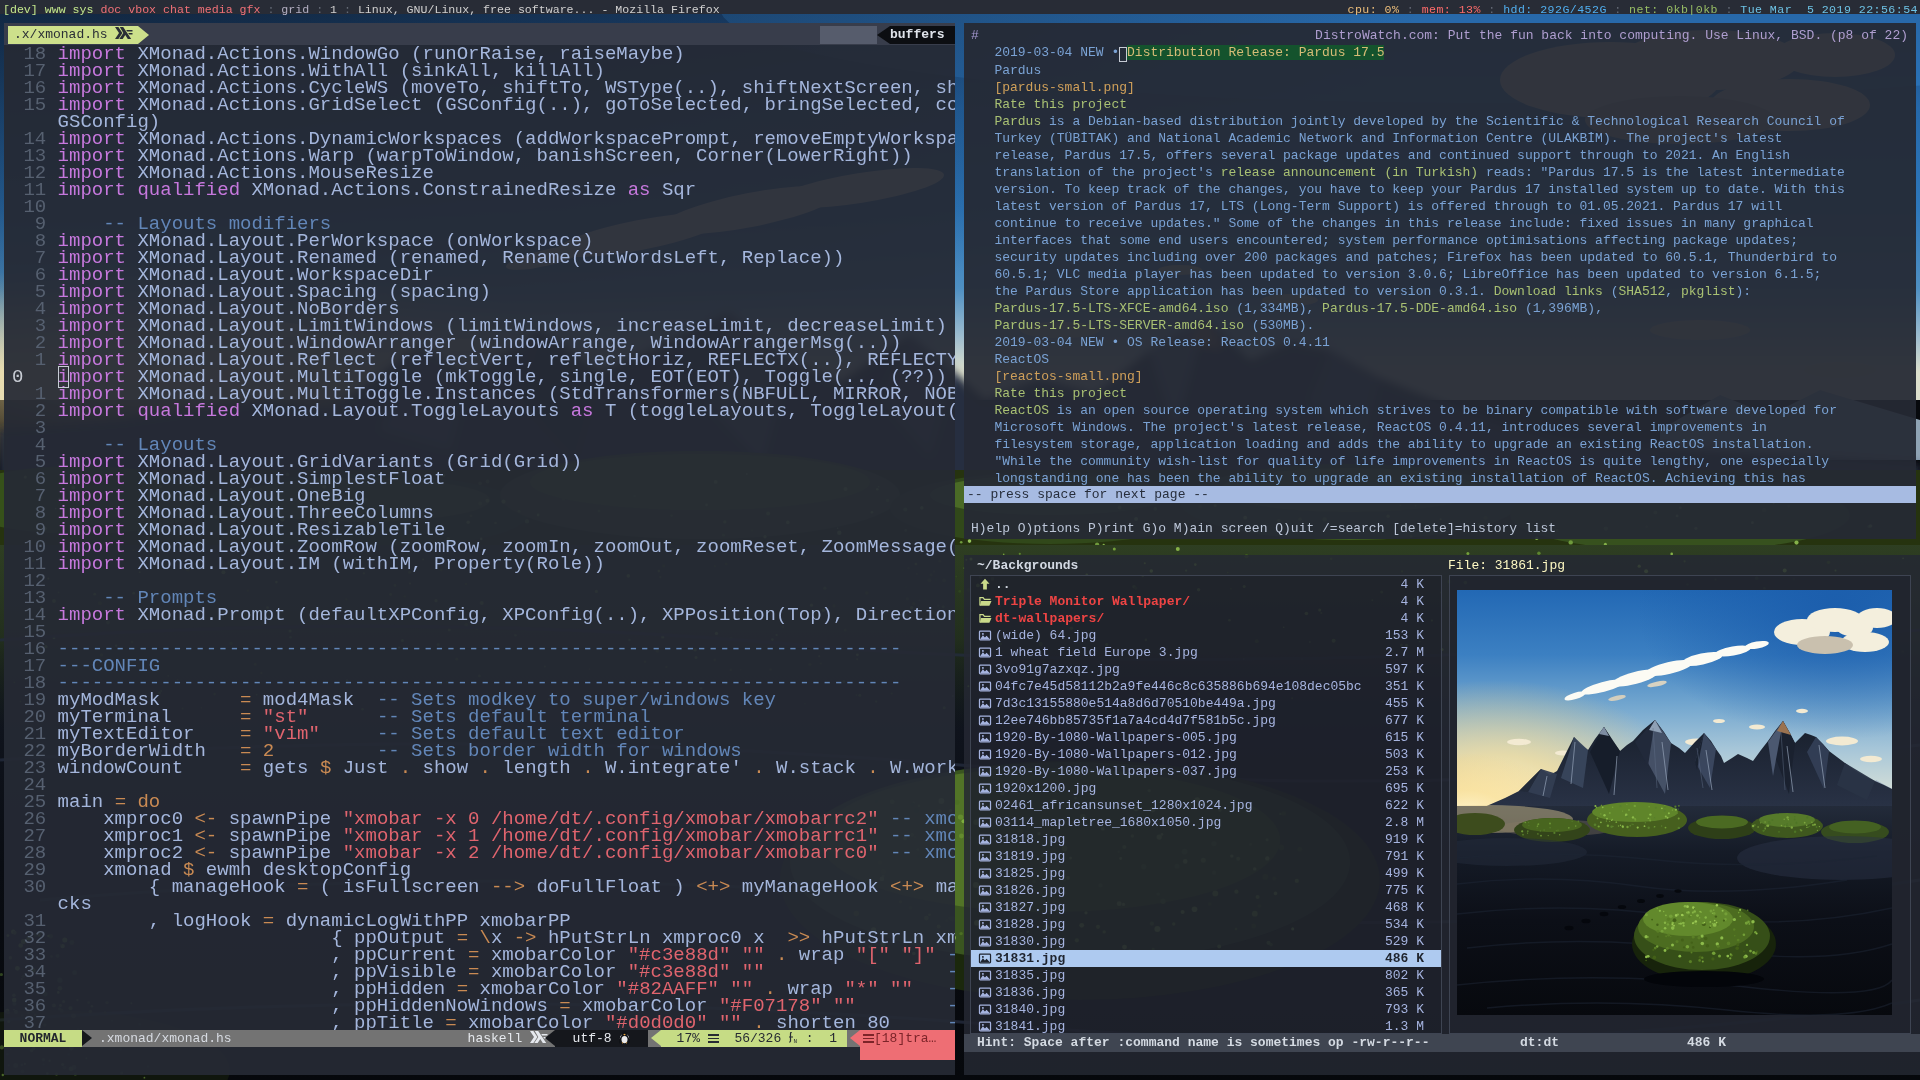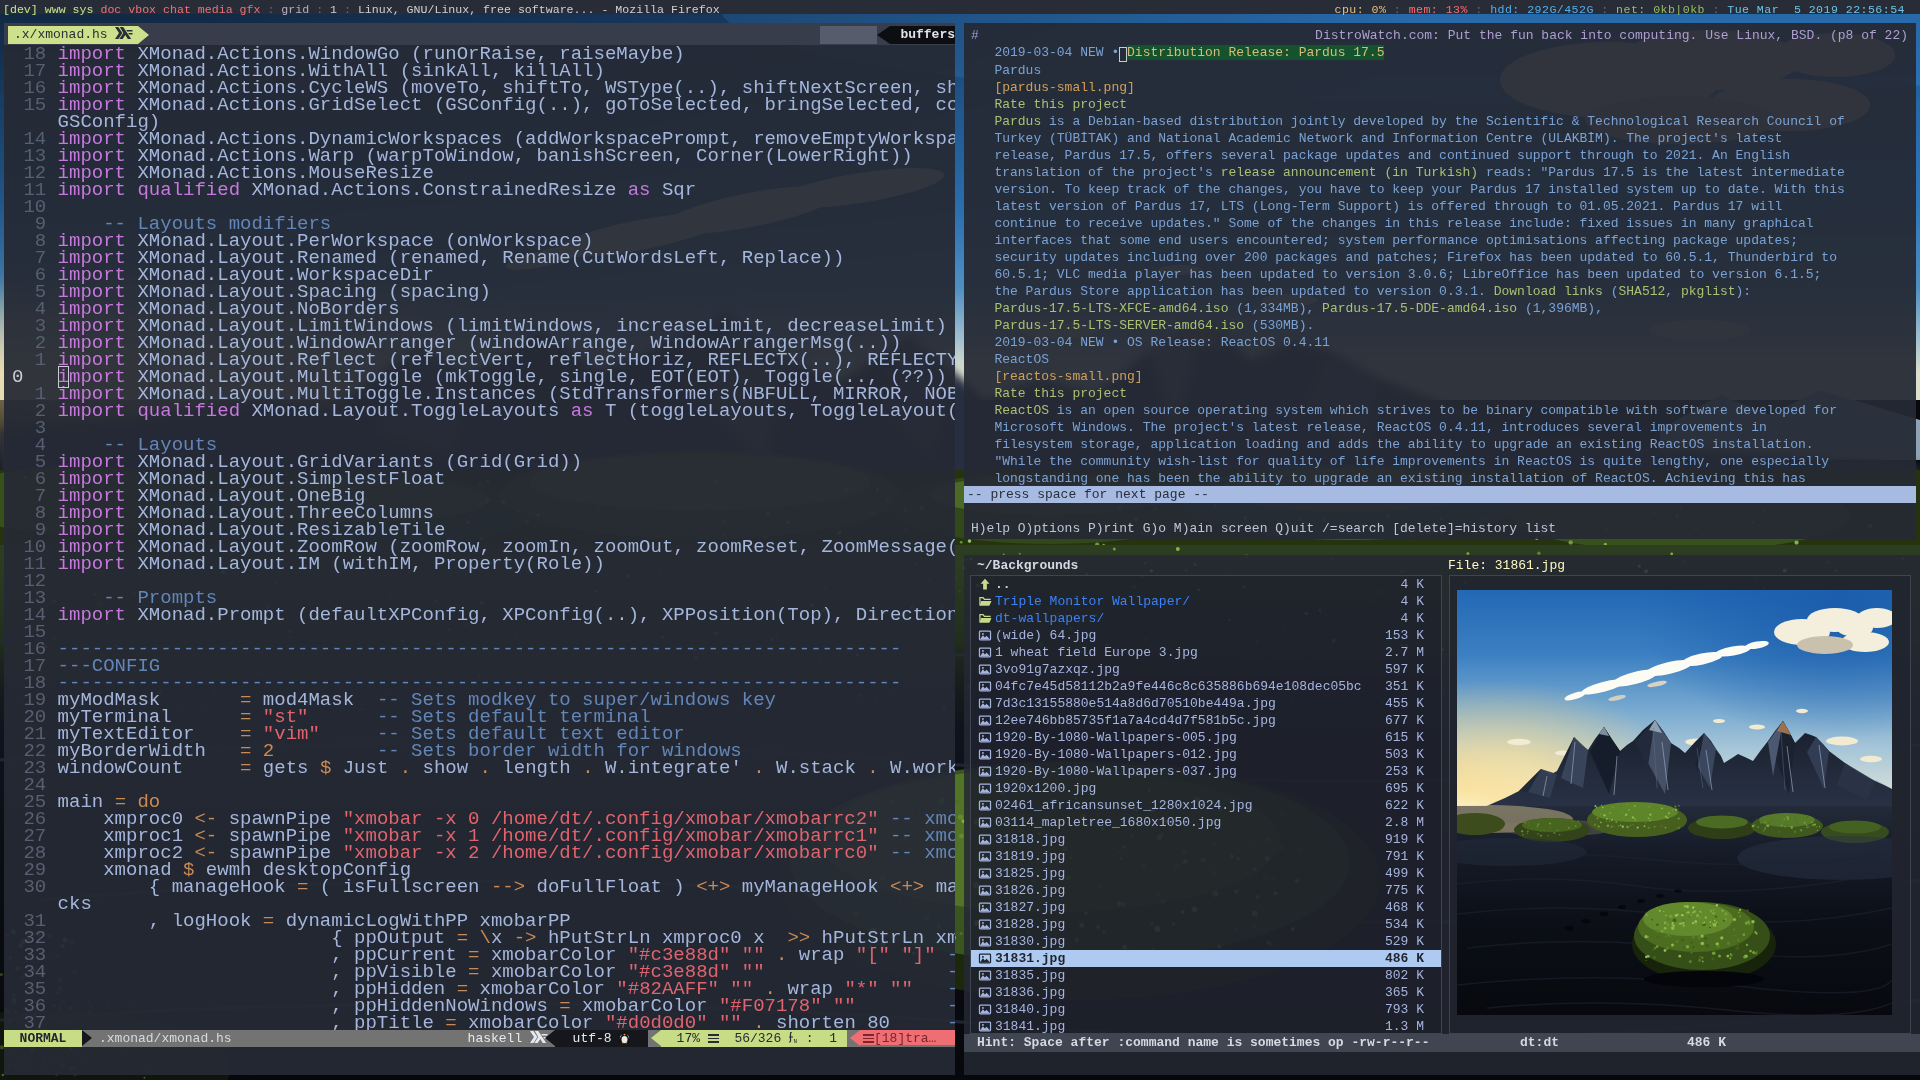--- a/index.html
+++ b/index.html
@@ -1,49 +1,49 @@
 <!DOCTYPE html>
 <html><head><meta charset="utf-8"><style>
 *{margin:0;padding:0;box-sizing:border-box}
 html,body{width:1920px;height:1080px;overflow:hidden}
 body{position:relative;background:#07090d;font-family:"Liberation Mono",monospace}
 b{font-weight:normal}
 #wp{position:absolute;left:0;top:0;width:1920px;height:1080px}
 
 #bar{position:absolute;left:0;top:0;width:1920px;height:14px;background:#282c36;font:11.6px/20px "Liberation Mono",monospace;white-space:pre}
 #barl{position:absolute;left:3px;top:0}
-#barr{position:absolute;right:15px;top:0;letter-spacing:.45px}
+#barr{position:absolute;right:2px;top:0;letter-spacing:.45px}
 .xg{color:#c3e88d}.xr{color:#f07178}.xsep{color:#646a76}.xw{color:#d0d0d0}
 .xlay{color:#b3afc2}.xcpu{color:#ecbe7b}.xmem{color:#ff6c6b}.xhdd{color:#51afef}.xnet{color:#98be65}.xdate{color:#6ec3e5}
 
 .term{position:absolute;background:rgba(37,41,52,.94);overflow:hidden}
 pre{font:13px/17px "Liberation Mono",monospace;white-space:pre;color:#a4b6dc}
 
 #vim{left:4px;top:23px;width:951px;height:1052px}
 #tabline{position:absolute;left:0;top:0;width:100%;height:22px;background:#383d4b}
 #tab1{position:absolute;left:4px;top:3px;width:130px;height:18px;background:#cde08b;color:#2a2e36;font:13px/18px "Liberation Mono",monospace;padding:0 0 0 6px}
 #tab1a{position:absolute;left:134px;top:3px;width:0;height:0;border-top:9px solid transparent;border-bottom:9px solid transparent;border-left:11px solid #cde08b}
 #tabgray{position:absolute;right:78px;top:3px;width:57px;height:18px;background:#565c6c}
 #tab2a{position:absolute;right:65px;top:3px;width:0;height:0;border-top:9px solid transparent;border-bottom:9px solid transparent;border-right:13px solid #0c0e12}
-#tab2{position:absolute;right:0;top:3px;width:65px;height:18px;background:#0c0e12;color:#dfe3ea;font:bold 13px/18px "Liberation Mono",monospace;text-align:right}
+#tab2{position:absolute;right:0;top:3px;width:65px;height:18px;background:#0c0e12;color:#dfe3ea;font:bold 13px/18px "Liberation Mono",monospace;text-align:left}
 #vimcode{position:absolute;left:8px;top:22.5px;font-size:19px}
 .ln{color:#566070}.lnc{color:#c8ccd4}
 .k{color:#c678dd}.o{color:#c98a53}.s{color:#e0646e}.c{color:#6286b8}
 .cur{outline:1.3px solid #c6cbd4;outline-offset:-1px}
 
 #stat{position:absolute;left:0;top:1007px;width:100%;height:17px;background:#737373;font:13px/17px "Liberation Mono",monospace;color:#d7dbe2;white-space:pre}
 #stnorm{position:absolute;left:0;top:0;width:78px;height:17px;background:#c6dc85;color:#23262e;font-weight:bold;text-align:center}
 #stnorma{position:absolute;left:78px;top:0;width:0;height:0;border-top:8.5px solid transparent;border-bottom:8.5px solid transparent;border-left:10px solid #15171c}
 #stfile{position:absolute;left:95px;top:0}
 #sthask{position:absolute;right:407px;top:0;color:#e6e9ee}
 #stblk{position:absolute;right:307px;top:0;width:93px;height:17px;background:#15171c;text-align:center;color:#e6e9ee}
 #stblka{position:absolute;right:400px;top:0;width:0;height:0;border-top:8.5px solid transparent;border-bottom:8.5px solid transparent;border-right:10px solid #15171c}
 #stgrn{position:absolute;right:108px;top:0;width:186px;height:17px;background:#c6dc85;color:#272b33;white-space:pre}
 #stgrna{position:absolute;right:294px;top:0;width:0;height:0;border-top:8.5px solid transparent;border-bottom:8.5px solid transparent;border-right:10px solid #c6dc85}
-#stred{position:absolute;right:0;top:0;width:95px;height:15px;background:#ee6e74;color:#7c2429;white-space:pre}
+#stred{position:absolute;right:0;top:0;width:95px;height:30px;background:#ee6e74;color:#7c2429;white-space:pre}
 #streda{position:absolute;right:95px;top:0;width:0;height:0;border-top:8.5px solid transparent;border-bottom:8.5px solid transparent;border-right:10px solid #ee6e74}
 .hamb{display:inline-block;width:11px;height:9px;background:linear-gradient(to bottom,currentColor 0 1.6px,transparent 1.6px 3.6px,currentColor 3.6px 5.2px,transparent 5.2px 7.2px,currentColor 7.2px 9px);vertical-align:-1px}
 
 #lynx{left:964px;top:23px;width:952px;height:516px}
 #lynxtitle{position:absolute;left:7px;top:4px;font:13px/17px "Liberation Mono",monospace;color:#a79ad2;white-space:pre}
 #lynxtr{position:absolute;right:8px;top:4px;font:13px/17px "Liberation Mono",monospace;color:#af9ed0;white-space:pre}
 #lynxbody{position:absolute;left:7px;top:21px;color:#7aa2d4}
 .lg{color:#a9c173}.ly{color:#d0a05a}
 .hl{background:#14532d;color:#d6bc76}
 .lcur{outline:1.3px solid #c6cbd4;outline-offset:-1px;display:inline-block;width:7.8px;height:15px;vertical-align:-3px}
@@ -58,21 +58,21 @@
 #ppane{position:absolute;left:485px;top:20px;width:462px;height:459px;background:rgba(32,36,46,.72);border:1px solid #3e4452}
 #pimg{position:absolute;left:7px;top:14px;width:435px;height:425px}
 .frow{position:relative;height:17px;font:13px/17px "Liberation Mono",monospace;color:#a6b4e0;white-space:pre;padding-left:8px}
 .frow.sel{background:#aecaf0;color:#1f242e;font-weight:bold}
 .fic{position:absolute;left:7px;top:2px;width:14px;height:13px}
 .pdir{fill:#c9d98a}.pup{fill:#c9d98a}
 .pfr{stroke:#a6b4e0;stroke-width:1.5}.pfm{fill:#a6b4e0}
 .sel .pfr{stroke:#1f242e}.sel .pfm{fill:#1f242e}
 .frow>span{margin-left:16px}
 .fupn{color:#d3d9e3;font-weight:bold}
-.fdirn{color:#3b82f6;font-weight:normal}
+.fdirn{color:#ef4444;font-weight:bold}
 .sel .ffn{color:#1f242e}
 .fsz{position:absolute;right:17px;top:0;margin:0!important}
 #vstat{position:absolute;left:0;top:479px;width:100%;height:18px;background:#3f4551;font:bold 13px/18px "Liberation Mono",monospace;color:#d4dae2;white-space:pre}
 #vcount{position:absolute;right:12px;top:497px;font:13px/17px "Liberation Mono",monospace;color:#a9c06a}
 </style></head>
 <body>
 <svg id="wp" viewBox="0 0 1920 1080" preserveAspectRatio="none">
 <defs>
 <linearGradient id="dsky" x1="0" y1="0" x2="0" y2="1">
   <stop offset="0" stop-color="#1b4474"></stop>

